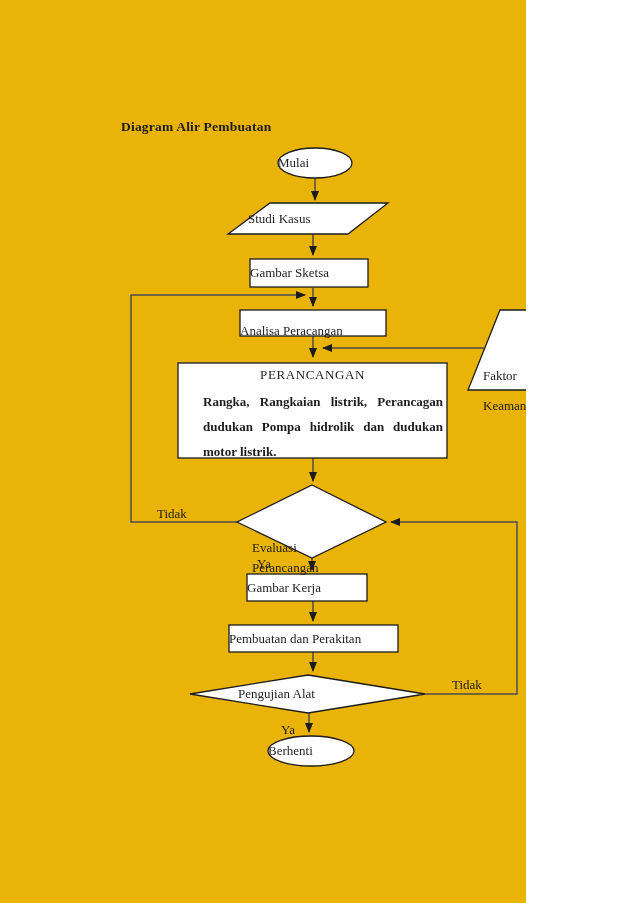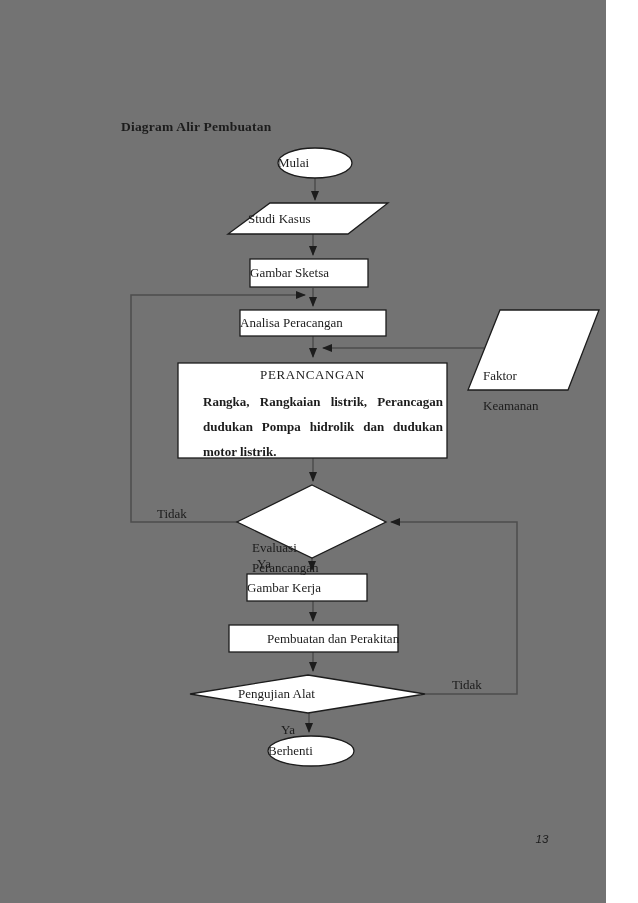--- a/index.html
+++ b/index.html
@@ -1,20 +1,20 @@
 <!DOCTYPE html>
 <html><head>
 <meta charset="utf-8">
 <style>
   html, body { margin: 0; padding: 0; background: #ffffff; }
   .page {
     position: relative;
-    width: 606px;
+    width: 526px;
     height: 903px;
-    background: #737373;
+    background: #eab308;
     font-family: "Liberation Serif", serif;
     color: #1c1c1c;
     overflow: hidden;
   }
   .doc-title {
     position: absolute;
     left: 121px;
     top: 119px;
     font-size: 13.5px;
     font-weight: bold;
@@ -116,39 +116,39 @@
       <ellipse class="shape" cx="311" cy="751" rx="43" ry="15"></ellipse>
     </g>
   </svg>
 
   <div class="lbl" style="left:278px; top:155px; width:74px;">Mulai</div>
 
   <div class="lbl" style="left:248px; top:211px; width:120px;">Studi Kasus</div>
 
   <div class="lbl" style="left:250px; top:265px; width:118px;">Gambar Sketsa</div>
 
-  <div class="lbl" style="left:240px; top:315px; width:146px;">Analisa Peracangan</div>
+  <div class="lbl" style="left:240px; top:323px; width:146px;">Analisa Peracangan</div>
 
   <div class="lbl pre two-line-30" style="left:483px; top:324px; width:100px;">Faktor
 Keamanan</div>
 
   <div class="peranc-title">PERANCANGAN</div>
 
   <div class="peranc-body">Rangka, Rangkaian listrik, Perancagan dudukan Pompa hidrolik dan dudukan motor listrik.</div>
 
   <div class="lbl pre two-line-20" style="left:252px; top:501px; width:120px;">Evaluasi
 Perancangan</div>
 
   <div class="lbl" style="left:157px; top:506px; width:50px;">Tidak</div>
 
   <div class="lbl lbl-left" style="left:247px; top:556px; width:34px;">Ya</div>
 
   <div class="lbl" style="left:247px; top:580px; width:120px;">Gambar Kerja</div>
 
-  <div class="lbl" style="left:229px; top:631px; width:169px;padding-left:38px;">Pembuatan dan Perakitan</div>
+  <div class="lbl" style="left:229px; top:631px; width:169px;">Pembuatan dan Perakitan</div>
 
   <div class="lbl" style="left:238px; top:686px; width:140px;">Pengujian Alat</div>
 
   <div class="lbl" style="left:452px; top:677px; width:50px;">Tidak</div>
 
   <div class="lbl lbl-left" style="left:271px; top:722px; width:34px;">Ya</div>
 
   <div class="lbl" style="left:268px; top:743px; width:86px;">Berhenti</div>
 
 

